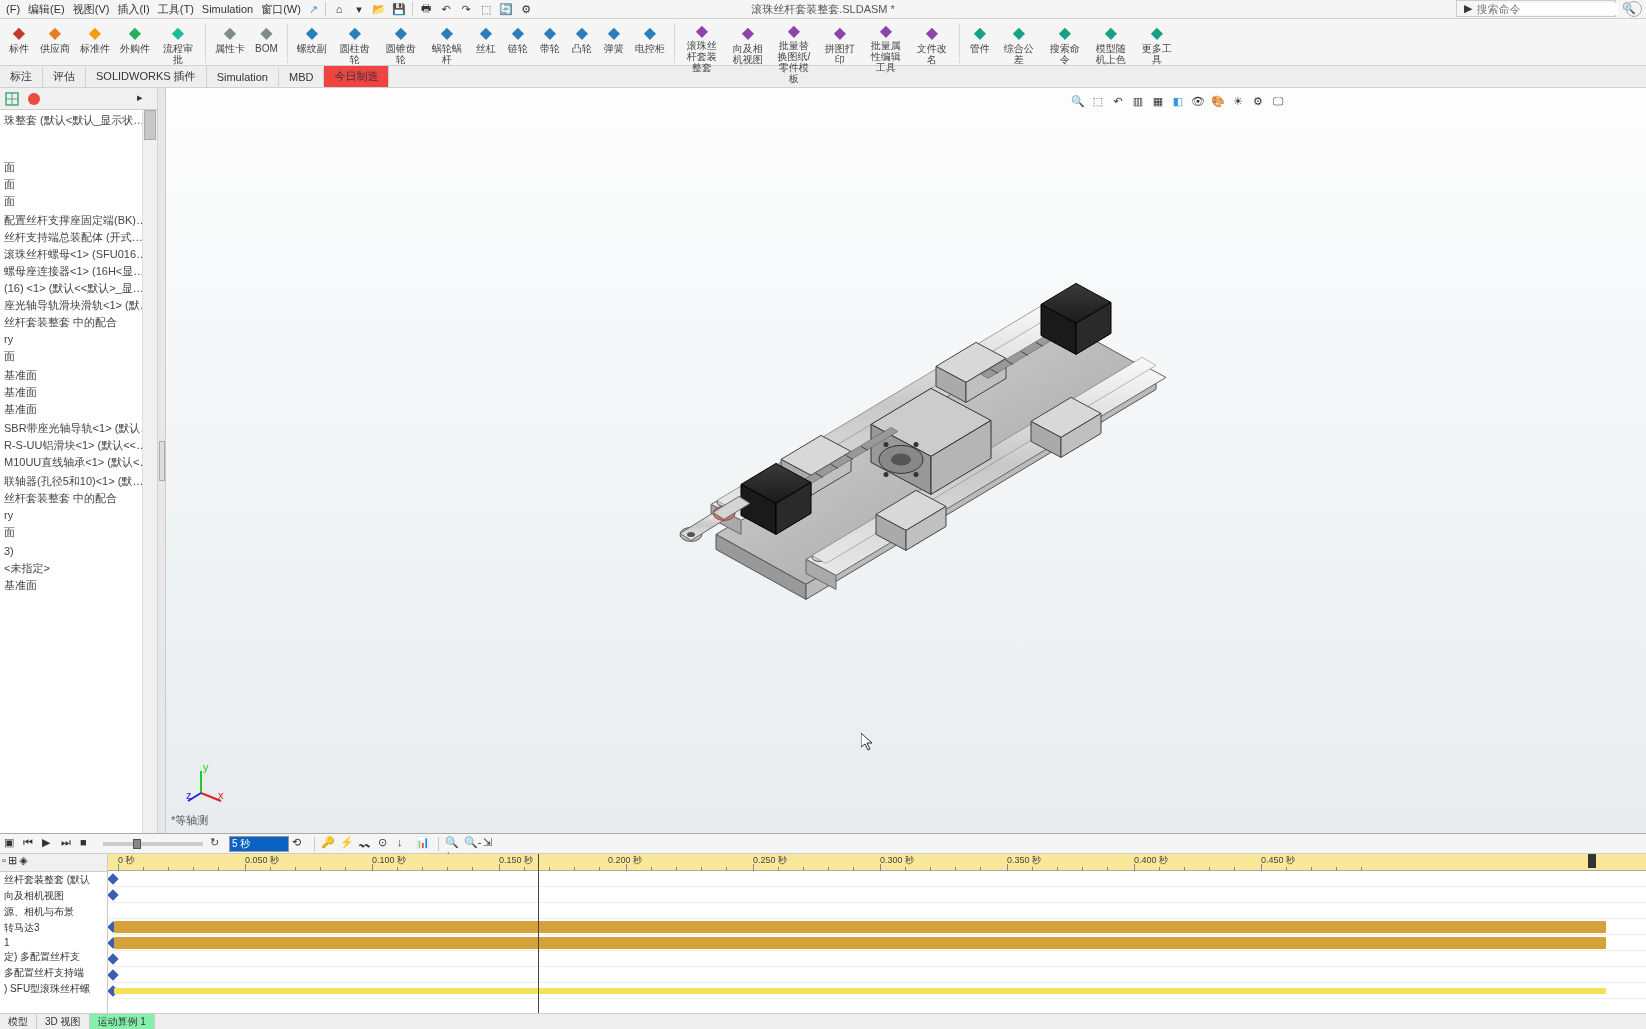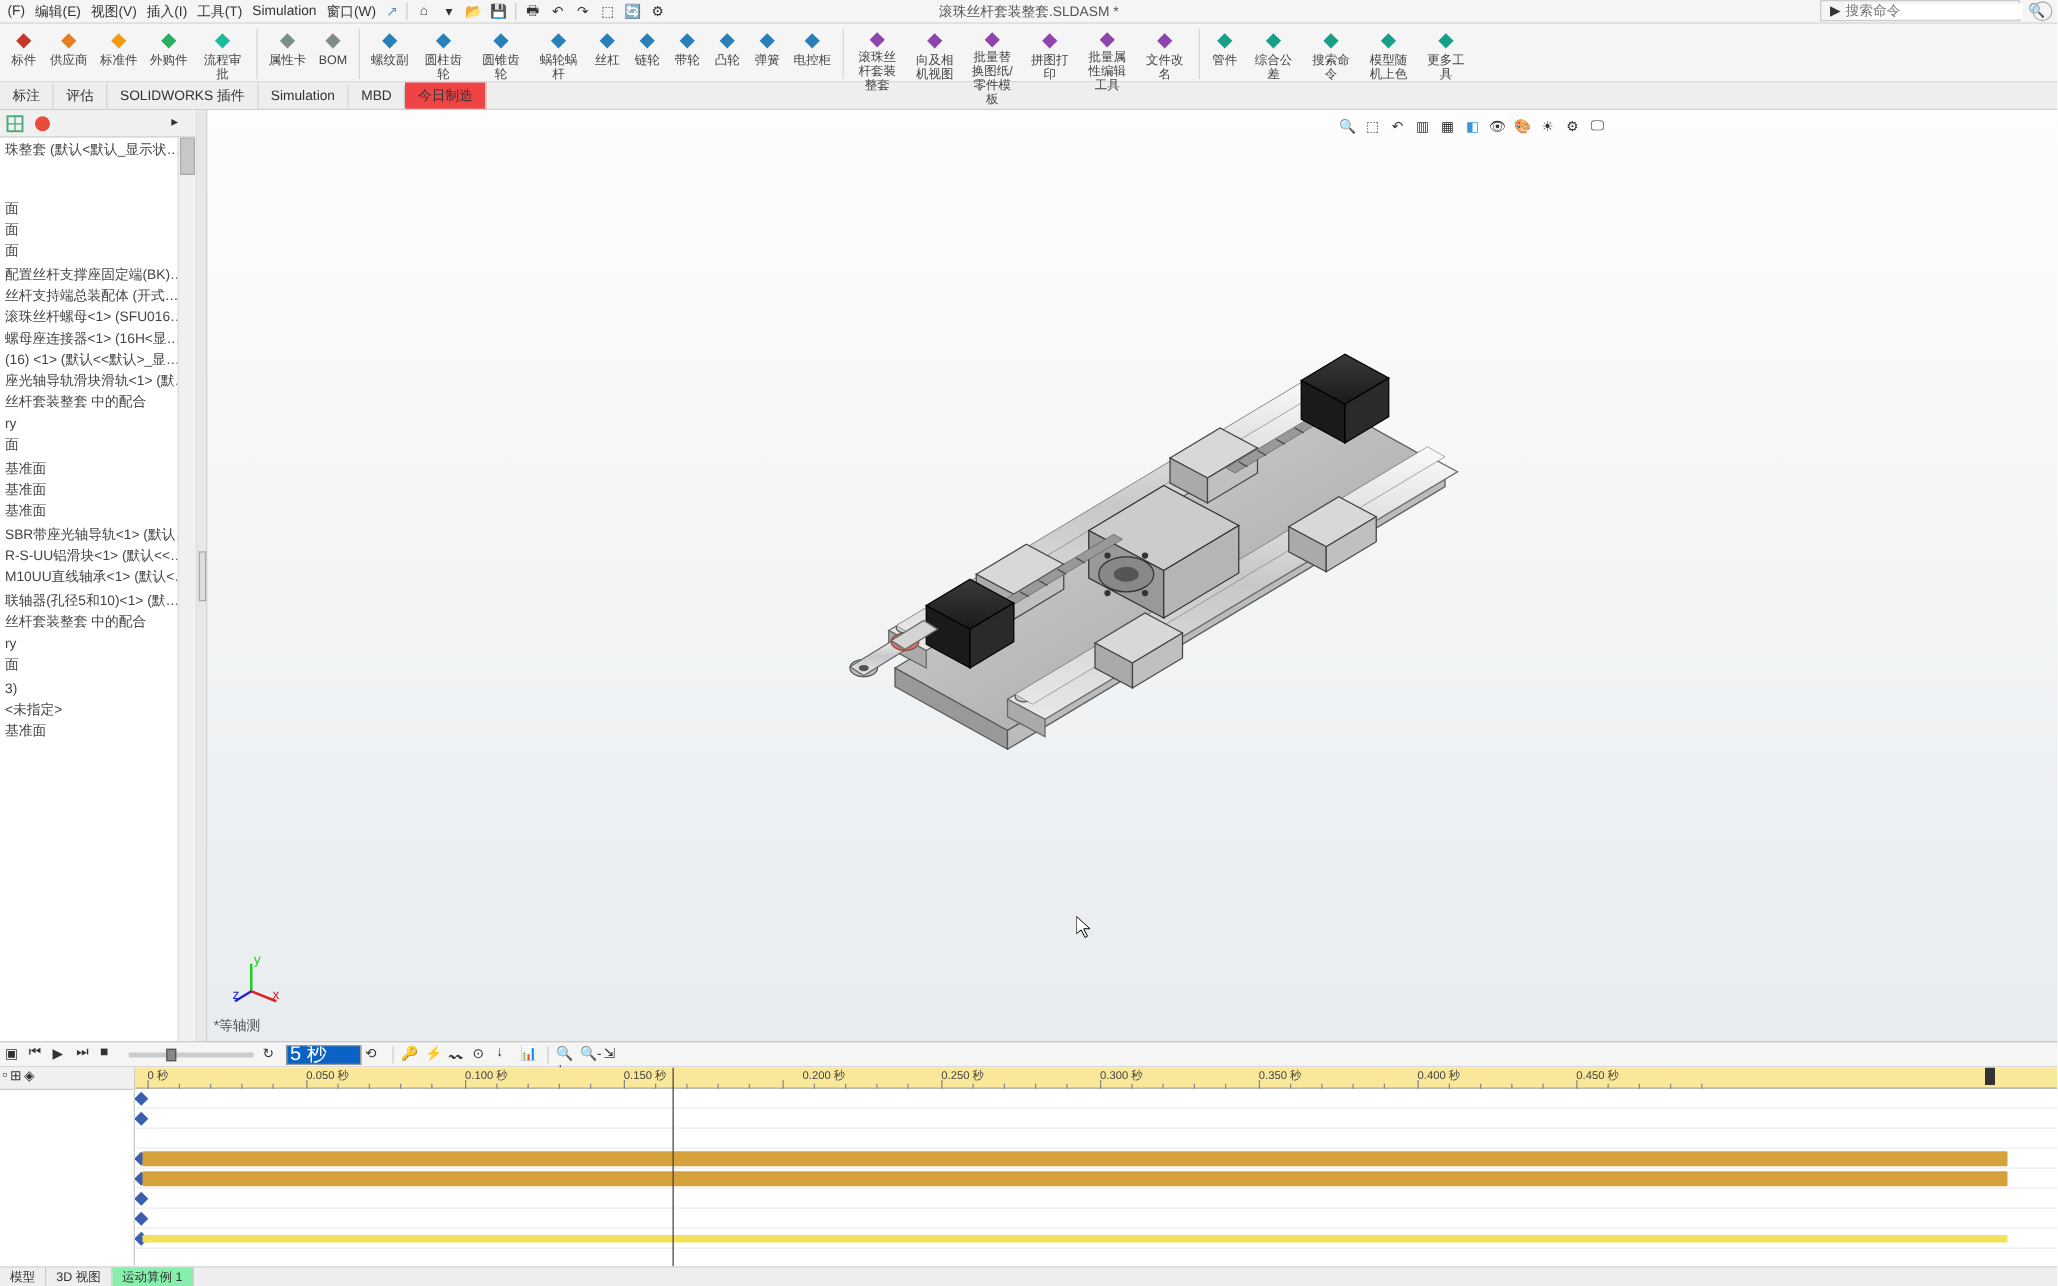--- a/index.html
+++ b/index.html
@@ -33,21 +33,21 @@
 .view-label{position:absolute;left:5px;bottom:5px;font-size:11px;color:#555}
 .hud{position:absolute;right:360px;top:5px;display:flex;gap:4px}
 .hud .b{width:16px;height:16px;cursor:pointer;display:flex;align-items:center;justify-content:center}
 .model{position:absolute;left:50%;top:50%;transform:translate(-50%,-62%)}
 .cursor{position:absolute;left:695px;top:645px;width:12px;height:18px}
 .lp-slider{width:8px;background:#e8e8e8;border-right:1px solid #ccc;display:flex;align-items:center;justify-content:center}
 .lp-slider .h{width:6px;height:40px;border:1px solid #aaa;background:#ddd}
 .motion-area{height:180px;border-top:1px solid #aaa;display:flex;flex-direction:column}
 .motion-toolbar{height:20px;background:#f5f5f5;border-bottom:1px solid #ccc;display:flex;align-items:center;padding:0 4px;gap:3px}
 .motion-toolbar .b{width:16px;height:16px;cursor:pointer}
-.motion-toolbar .combo{width:60px;height:16px;border:1px solid #999;background:#fff;font-size:16px;padding:0 2px}
+.motion-toolbar .combo{width:60px;height:16px;border:1px solid #999;background:#fff;font-size:10px;padding:0 2px}
 .motion-toolbar .combo.sel{background:#0a63c4;color:#fff}
 .motion-body{flex:1;display:flex}
 .motion-tree{width:108px;background:#fff;border-right:1px solid #ccc;overflow:hidden}
 .motion-tree .mt-tabs{height:18px;background:#f0f0f0;border-bottom:1px solid #ccc;display:flex;gap:2px;padding:0 2px}
 .motion-tree .node{padding:1px 4px;font-size:10px;white-space:nowrap;overflow:hidden}
 .timeline{flex:1;position:relative;background:#fff;overflow:hidden}
 .tl-ruler{height:17px;background:#f9e79a;border-bottom:1px solid #aaa;position:relative}
 .tl-ruler .tick{position:absolute;top:0;font-size:9px;color:#444}
 .tl-ruler .tline{position:absolute;top:10px;width:1px;height:7px;background:#888}
 .tl-row{height:16px;border-bottom:1px solid #eee;position:relative}
@@ -451,20 +451,30 @@
     <span class="b">🔍-</span>
     <span class="b">⇲</span>
   </div>
   <div class="motion-body">
     <div class="motion-tree">
       <div class="mt-tabs">
         <span>▫</span>
         <span>⊞</span>
         <span>◈</span>
       </div>
+      <div id="motion-tree-nodes">
+          <div class="node">丝杆套装整套 (默认</div>
+          <div class="node">向及相机视图</div>
+          <div class="node">源、相机与布景</div>
+          <div class="node">转马达3</div>
+          <div class="node">1</div>
+          <div class="node">定) 多配置丝杆支</div>
+          <div class="node">多配置丝杆支持端</div>
+          <div class="node">) SFU型滚珠丝杆螺</div>
+        </div>
     </div>
     <div class="timeline">
       <div class="tl-ruler" id="tl-ruler">
         <div class="tl-stopmark"></div>
       <div class="tick" style="left: 10px;">0 秒</div>
           <div class="tline" style="left: 10px; height: 7px; top: 10px;"></div>
           <div class="tline" style="left: 35px; height: 4px; top: 13px;"></div>
           <div class="tline" style="left: 60px; height: 4px; top: 13px;"></div>
           <div class="tline" style="left: 85px; height: 4px; top: 13px;"></div>
           <div class="tline" style="left: 110px; height: 4px; top: 13px;"></div>
@@ -479,21 +489,21 @@
           <div class="tline" style="left: 289px; height: 4px; top: 13px;"></div>
           <div class="tline" style="left: 314px; height: 4px; top: 13px;"></div>
           <div class="tline" style="left: 339px; height: 4px; top: 13px;"></div>
           <div class="tline" style="left: 364px; height: 4px; top: 13px;"></div>
           <div class="tick" style="left: 391px;">0.150 秒</div>
           <div class="tline" style="left: 391px; height: 7px; top: 10px;"></div>
           <div class="tline" style="left: 416px; height: 4px; top: 13px;"></div>
           <div class="tline" style="left: 441px; height: 4px; top: 13px;"></div>
           <div class="tline" style="left: 466px; height: 4px; top: 13px;"></div>
           <div class="tline" style="left: 491px; height: 4px; top: 13px;"></div>
-          <div class="tick" style="left: 534px;">0.200 秒</div>
+          <div class="tick" style="left: 500px;">0.200 秒</div>
           <div class="tline" style="left: 518px; height: 7px; top: 10px;"></div>
           <div class="tline" style="left: 543px; height: 4px; top: 13px;"></div>
           <div class="tline" style="left: 568px; height: 4px; top: 13px;"></div>
           <div class="tline" style="left: 593px; height: 4px; top: 13px;"></div>
           <div class="tline" style="left: 618px; height: 4px; top: 13px;"></div>
           <div class="tick" style="left: 645px;">0.250 秒</div>
           <div class="tline" style="left: 645px; height: 7px; top: 10px;"></div>
           <div class="tline" style="left: 670px; height: 4px; top: 13px;"></div>
           <div class="tline" style="left: 695px; height: 4px; top: 13px;"></div>
           <div class="tline" style="left: 720px; height: 4px; top: 13px;"></div>

